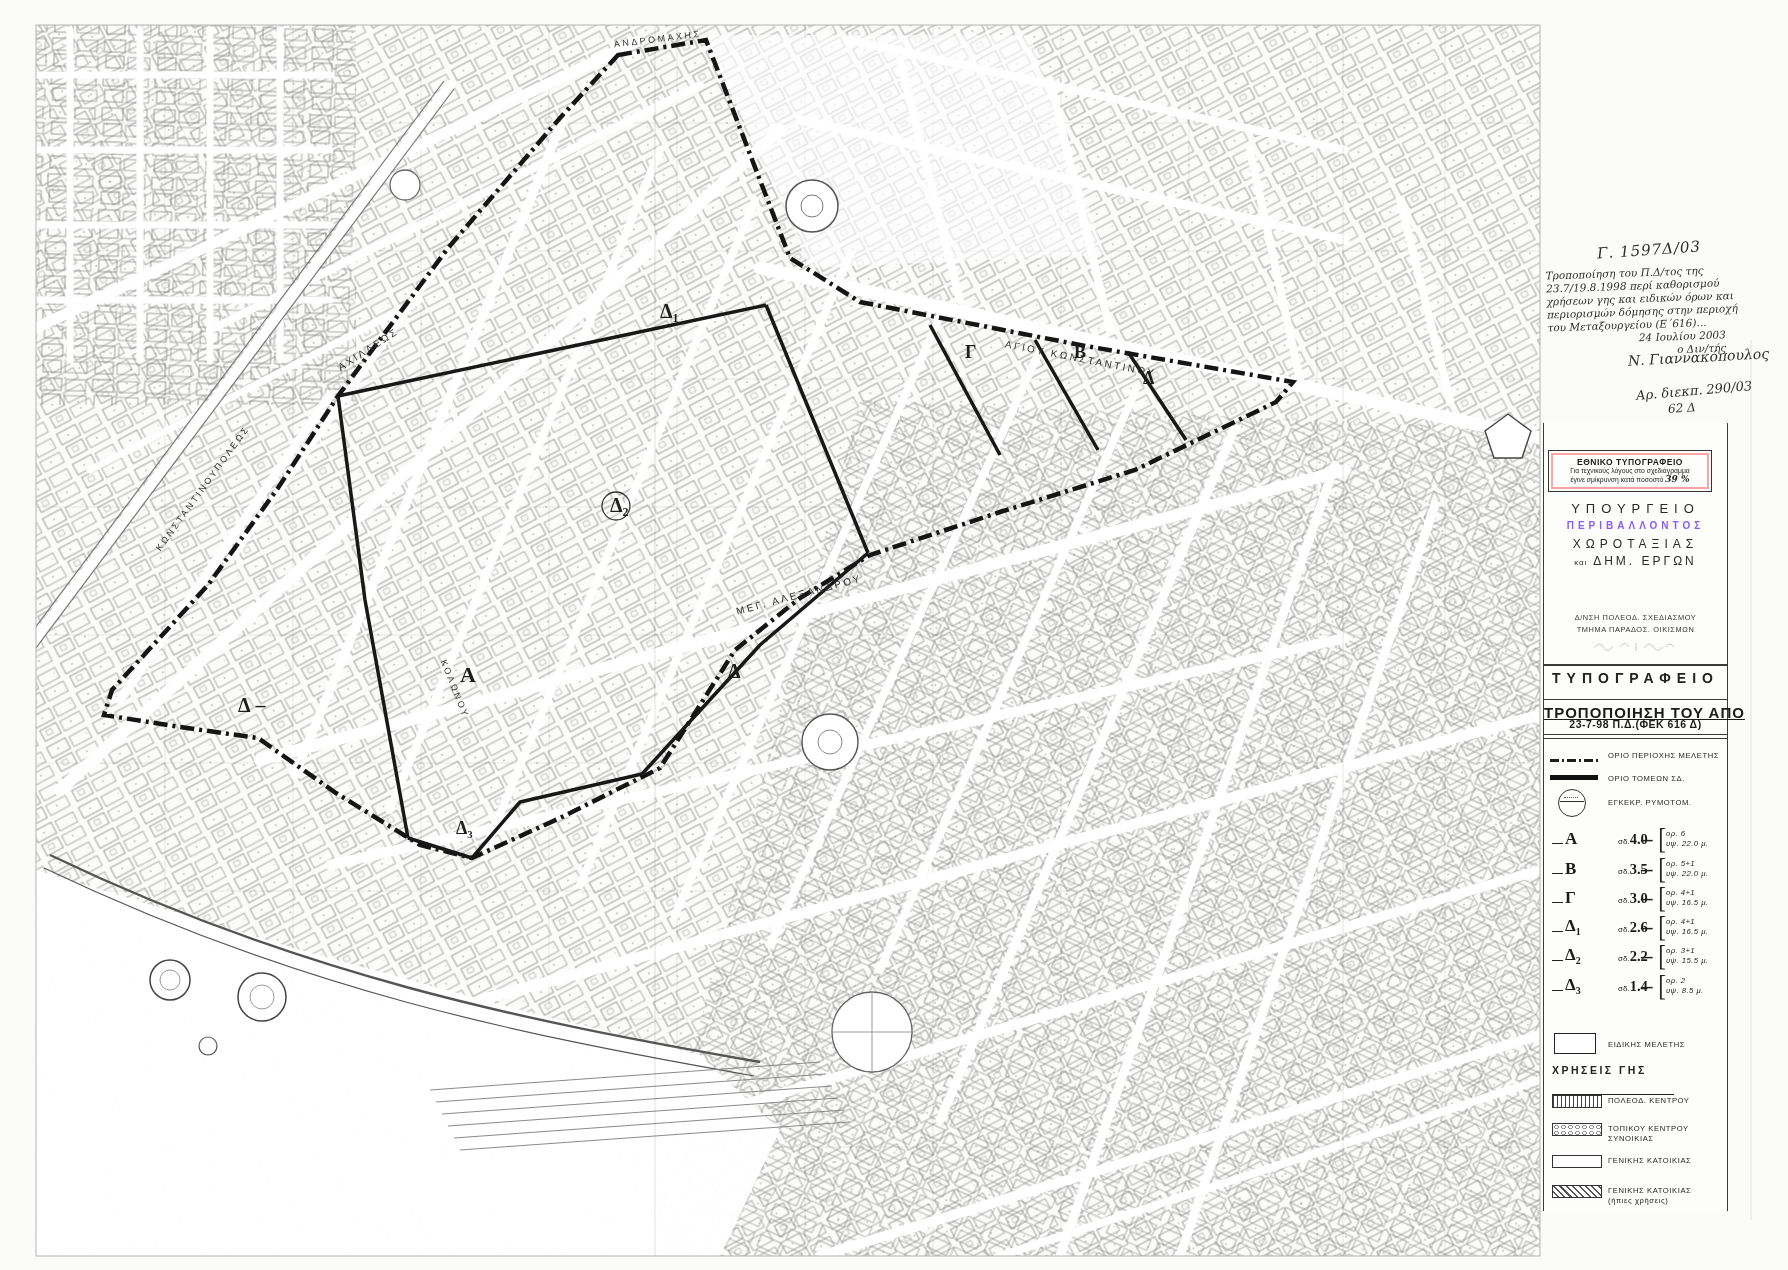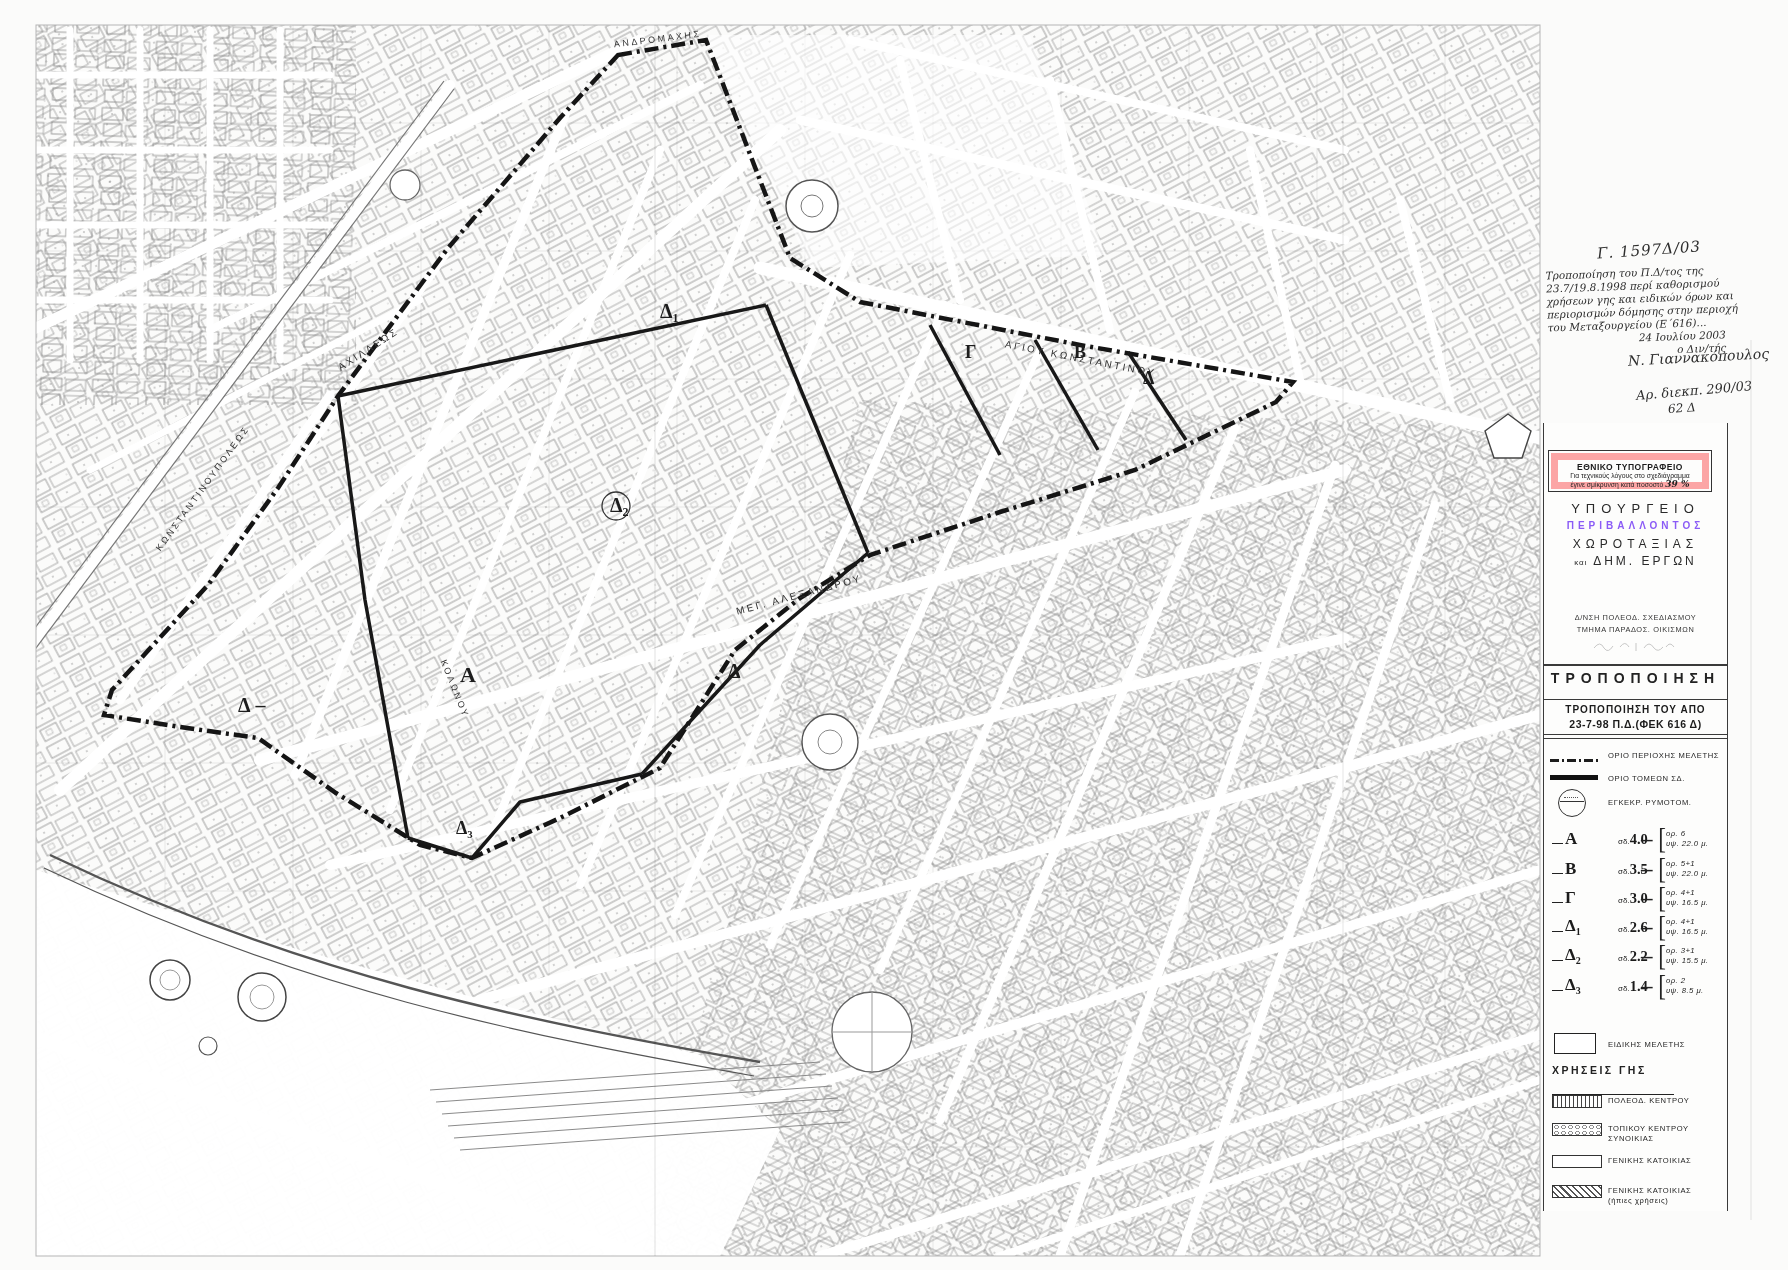--- a/index.html
+++ b/index.html
@@ -13,36 +13,36 @@
   .note{left:1547px;top:266px;width:204px;font-size:10.5px;line-height:13px;transform:rotate(-2deg);}
   .note .r{text-align:right;padding-right:26px;}
   .sig{left:1628px;top:349px;font-size:14px;transform:rotate(-3deg);}
   .docket{left:1636px;top:383px;font-size:13px;transform:rotate(-5deg);}
   .docket2{left:1668px;top:401px;font-size:12px;transform:rotate(-4deg);}
 
   
   .col{position:absolute;left:1543px;top:423px;width:183px;height:788px;
        border-left:1.5px solid #3a3a3a;border-right:1.5px solid #3a3a3a;background:#fdfdfc;}
   .hrule{position:absolute;left:0;right:0;height:0;border-top:1.5px solid #3a3a3a;}
-  .stampbox{position:absolute;left:7px;top:30px;width:158px;height:36px;border:7px solid #fca5a5;
+  .stampbox{position:absolute;left:7px;top:30px;width:158px;height:36px;border:2px solid #fca5a5;
             outline:1px solid #333;outline-offset:2px;text-align:center;padding-top:2px;box-sizing:border-box;}
   .stampbox .t1{font-size:8.5px;font-weight:bold;letter-spacing:.5px;}
   .stampbox .t2{font-size:6.8px;line-height:8px;color:#222;}
   .stampbox .pct{font-family:"DejaVu Serif",serif;font-style:italic;font-weight:bold;font-size:9px;}
   .cline{position:absolute;left:0;right:0;text-align:center;white-space:nowrap;}
   .min1{top:78px;font-size:13px;letter-spacing:6px;color:#2a2a2a;}
   .min2{top:97px;font-size:10px;letter-spacing:4px;color:#8b5cf6;font-weight:bold;}
   .min3{top:114px;font-size:12px;letter-spacing:5px;color:#2a2a2a;}
   .min4{top:131px;font-size:12px;letter-spacing:3px;color:#2a2a2a;}
   .min4 .sm{font-size:8px;letter-spacing:1px;}
   .dep{font-size:7.4px;letter-spacing:.6px;color:#333;}
   .dep1{top:190px;} .dep2{top:202px;}
   .scrib{position:absolute;left:46px;top:216px;opacity:.4;}
   .proj{top:247px;font-size:14px;font-weight:bold;letter-spacing:6px;color:#222;}
-  .sub1{top:281px;font-size:10px;font-weight:bold;letter-spacing:1px;}
+  .sub1{top:281px;font-size:15px;font-weight:bold;letter-spacing:1px;text-decoration:underline;}
   .sub2{top:295px;font-size:10.5px;font-weight:bold;letter-spacing:.5px;}
 
   .sym{position:absolute;left:6px;width:48px;}
   .lab{position:absolute;left:64px;width:114px;font-size:7.6px;line-height:9.5px;letter-spacing:.6px;color:#222;}
   .dashdot{top:336px;height:3px;background:repeating-linear-gradient(90deg,#1d1d1d 0 9px,transparent 9px 12px,#1d1d1d 12px 14px,transparent 14px 17px);}
   .thick{top:352px;height:5px;background:#111;}
   .seal{position:absolute;left:14px;top:366px;width:26px;height:26px;border:1.5px solid #333;border-radius:50%;}
   .seal::before{content:"";position:absolute;left:1px;right:1px;top:11px;border-top:1px solid #333;}
   .seal::after{content:"";position:absolute;left:5px;top:3px;width:14px;height:4px;border-bottom:1px dotted #555;}
 
@@ -252,21 +252,21 @@
       <span class="sm">και</span> <span>ΔΗΜ. ΕΡΓΩΝ</span>
     </div>
     <div class="cline dep dep1">Δ/ΝΣΗ ΠΟΛΕΟΔ. ΣΧΕΔΙΑΣΜΟΥ</div>
     <div class="cline dep dep2">ΤΜΗΜΑ ΠΑΡΑΔΟΣ. ΟΙΚΙΣΜΩΝ</div>
 
     <svg class="scrib" width="90" height="14">
       <path d="M4,9 q6,-8 10,0 q4,6 9,-2 M30,8 q5,-7 9,0 M46,4 l0,8 M54,9 q5,-8 10,0 q4,5 9,-1 M76,8 q4,-6 8,0" stroke="#777" fill="none" stroke-width="1"></path>
     </svg>
 
     <div class="hrule" style="top:241px;border-top-width:2px;"></div>
-    <div class="cline proj">ΤΡΟΠΟΠΟΙΗΣΗ</div>
+    <div class="cline proj">ΤΥΠΟΓΡΑΦΕΙΟ</div>
     <div class="hrule" style="top:276px;"></div>
     <div class="cline sub1">ΤΡΟΠΟΠΟΙΗΣΗ ΤΟΥ ΑΠΟ</div>
     <div class="cline sub2">23-7-98 Π.Δ.(ΦΕΚ 616 Δ)</div>
     <div class="hrule" style="top:311px;"></div>
     <div class="hrule" style="top:315px;"></div>
 
     <div class="sym dashdot"></div>
     <div class="lab" style="top:328px;">ΟΡΙΟ ΠΕΡΙΟΧΗΣ ΜΕΛΕΤΗΣ</div>
     <div class="sym thick"></div>
     <div class="lab" style="top:351px;">ΟΡΙΟ ΤΟΜΕΩΝ ΣΔ.</div>

